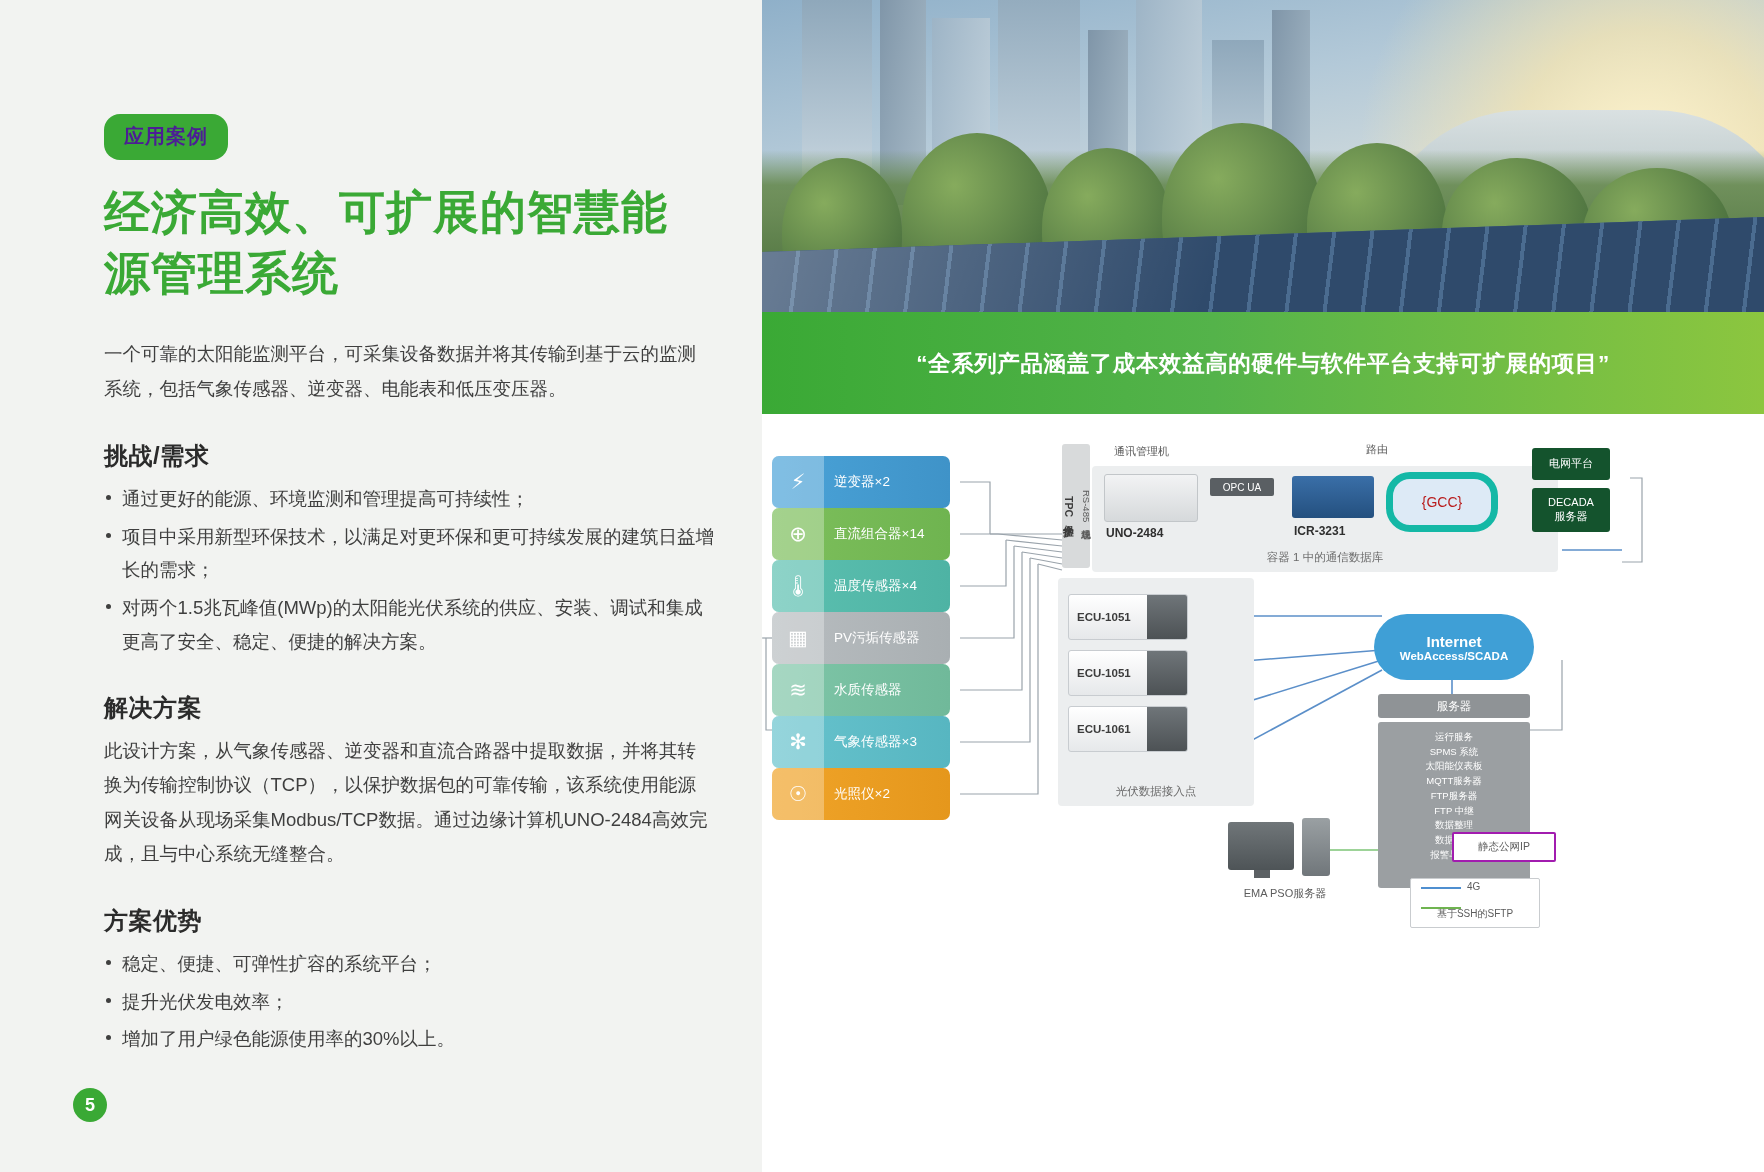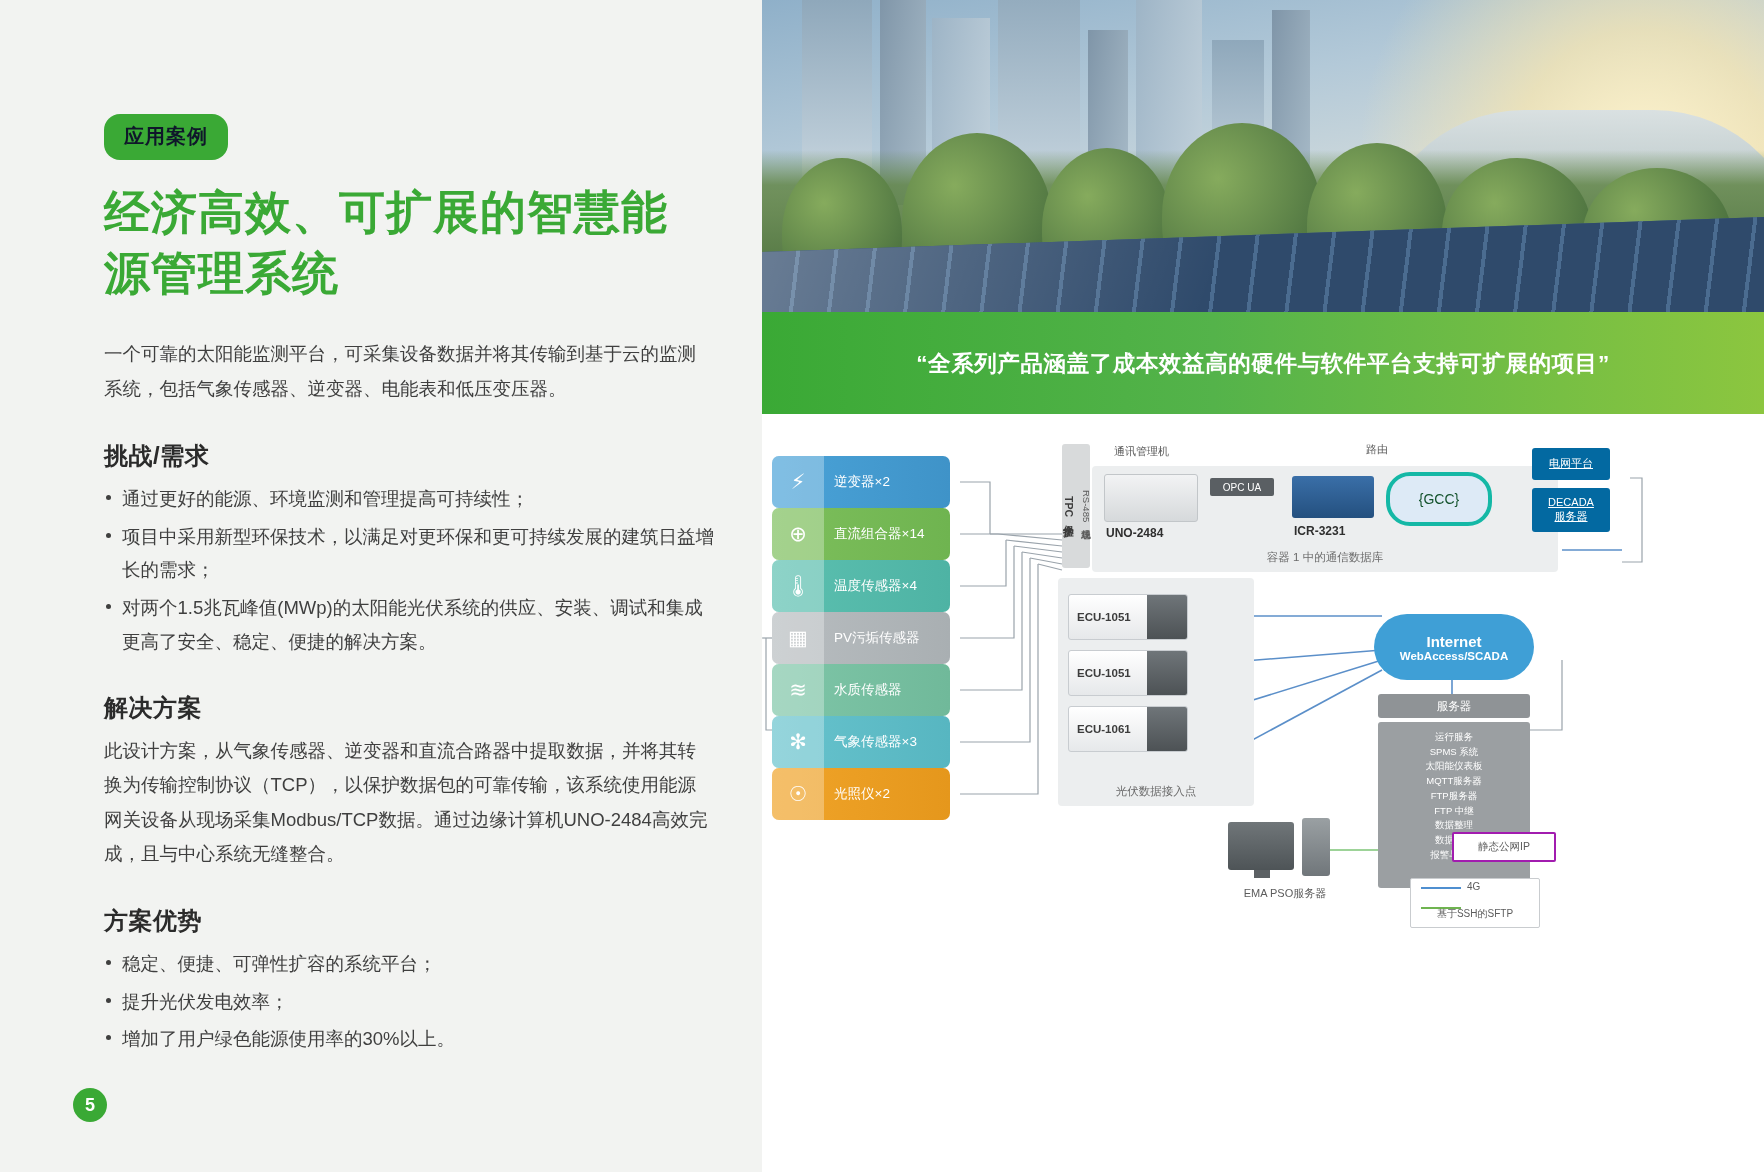--- a/index.html
+++ b/index.html
@@ -14,21 +14,21 @@
   #left-panel{
     position:absolute;left:0;top:0;width:762px;height:1172px;
     background:#f2f3f1;
   }
   #left-inner{
     position:absolute;left:104px;top:0;width:610px;height:1172px;
   }
   .badge{
     display:inline-block;
     background:#3aa935;
-    color:#0f172a;
+    color:#4c1d95;
     font-size:20px;
     font-weight:bold;
     letter-spacing:1px;
     padding:9px 20px 10px 20px;
     border-radius:16px;
     margin-top:114px;
   }
   .main-title{
     color:#3aa935;
     font-size:46px;
@@ -168,23 +168,23 @@
     color:#fff;font-size:14px;font-weight:bold;letter-spacing:1px;
   }
   .gray-panel{
     position:absolute;background:#eceeef;border-radius:4px;
   }
   .panel-cap{
     position:absolute;width:100%;text-align:center;
     font-size:11.5px;color:#6b6b6b;
   }
   .box-gray{
-    position:absolute;background:#0369a1;color:#fff;border-radius:3px;
+    position:absolute;background:#14532d;color:#fff;border-radius:3px;
     display:flex;align-items:center;justify-content:center;text-align:left;
-    font-size:11px;line-height:1.25;text-decoration:underline;
+    font-size:11px;line-height:1.25;
   }
   .srv-box{
     position:absolute;background:#9b9fa2;color:#fff;border-radius:3px;
     font-size:9.5px;line-height:1.55;text-align:center;padding-top:8px;
   }
   .srv-title{
     position:absolute;background:#8f9396;color:#fff;border-radius:3px;
     font-size:11.5px;display:flex;align-items:center;justify-content:center;
   }
   .ecu{
@@ -352,21 +352,21 @@
     <div class="lbl-sm" style="left:352px;top:14px;">通讯管理机</div>
     <div style="position:absolute;left:342px;top:44px;width:92px;height:46px;background:linear-gradient(180deg,#f2f3f4,#d6d9db);border:1px solid #c2c6c9;border-radius:3px;"></div>
     <div class="lbl-sm" style="left:344px;top:96px;font-weight:bold;color:#2f2f2f;font-size:12px;">UNO-2484</div>
 
     <div style="position:absolute;left:448px;top:48px;width:64px;height:18px;background:#5a5f63;border-radius:2px;color:#fff;font-size:10px;display:flex;align-items:center;justify-content:center;">OPC UA</div>
 
     <div class="lbl-sm" style="left:604px;top:12px;text-align:right;">路由</div>
     <div style="position:absolute;left:530px;top:46px;width:82px;height:42px;background:linear-gradient(180deg,#3a6fa8,#2b5party);background:linear-gradient(180deg,#3a6fa8,#24507f);border-radius:3px;"></div>
     <div class="lbl-sm" style="left:532px;top:94px;font-weight:bold;color:#2f2f2f;font-size:12px;">ICR-3231</div>
 
-    <div style="position:absolute;left:624px;top:42px;width:98px;height:46px;background:#ddeaf6;border:4px solid #14b8a6;border-radius:24px;display:flex;align-items:center;justify-content:center;color:#14532d;font-size:14px;">{GCC}</div>
+    <div style="position:absolute;left:624px;top:42px;width:98px;height:46px;background:#ddeaf6;border:7px solid #14b8a6;border-radius:24px;display:flex;align-items:center;justify-content:center;color:#b91c1c;font-size:14px;">{GCC}</div>
 
     <div class="box-gray" style="left:770px;top:18px;width:78px;height:32px;">电网平台</div>
     <div class="box-gray" style="left:770px;top:58px;width:78px;height:44px;flex-direction:column;">
       <span>DECADA</span>
       <span>服务器</span>
     </div>
 
     <div class="gray-panel" style="left:296px;top:148px;width:196px;height:228px;"></div>
     <div class="panel-cap" style="left:296px;top:354px;width:196px;">光伏数据接入点</div>
 

